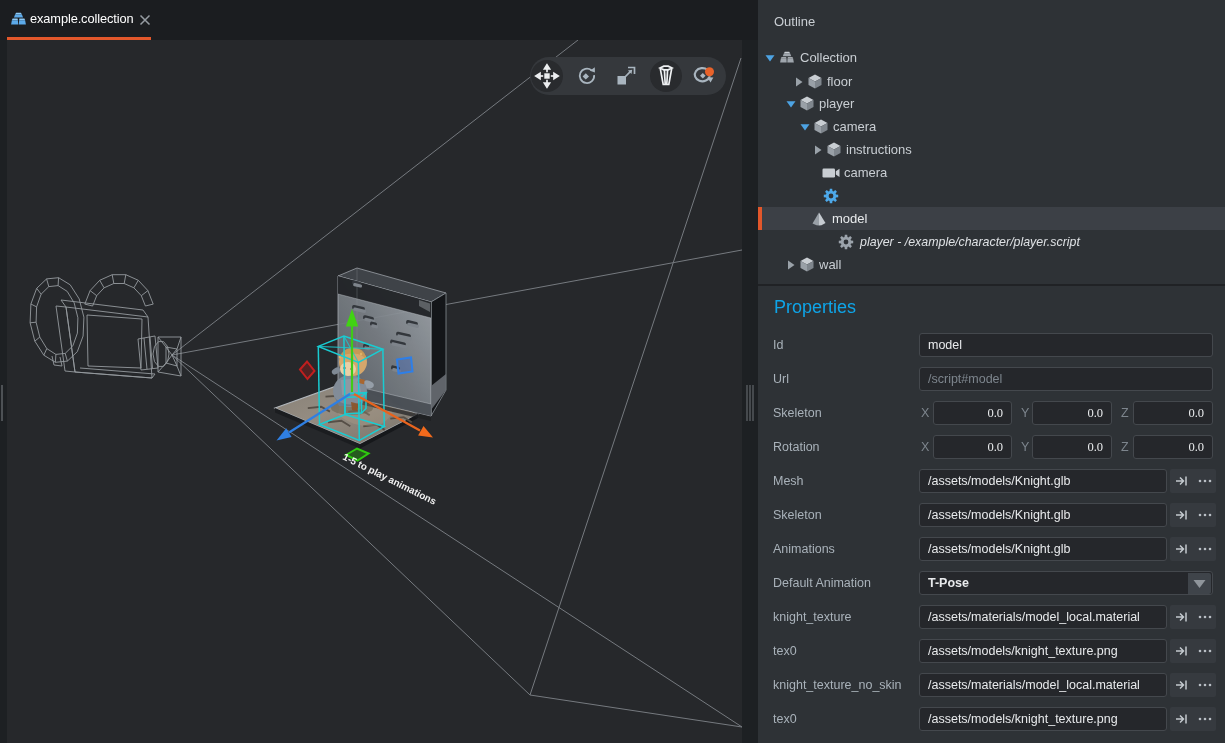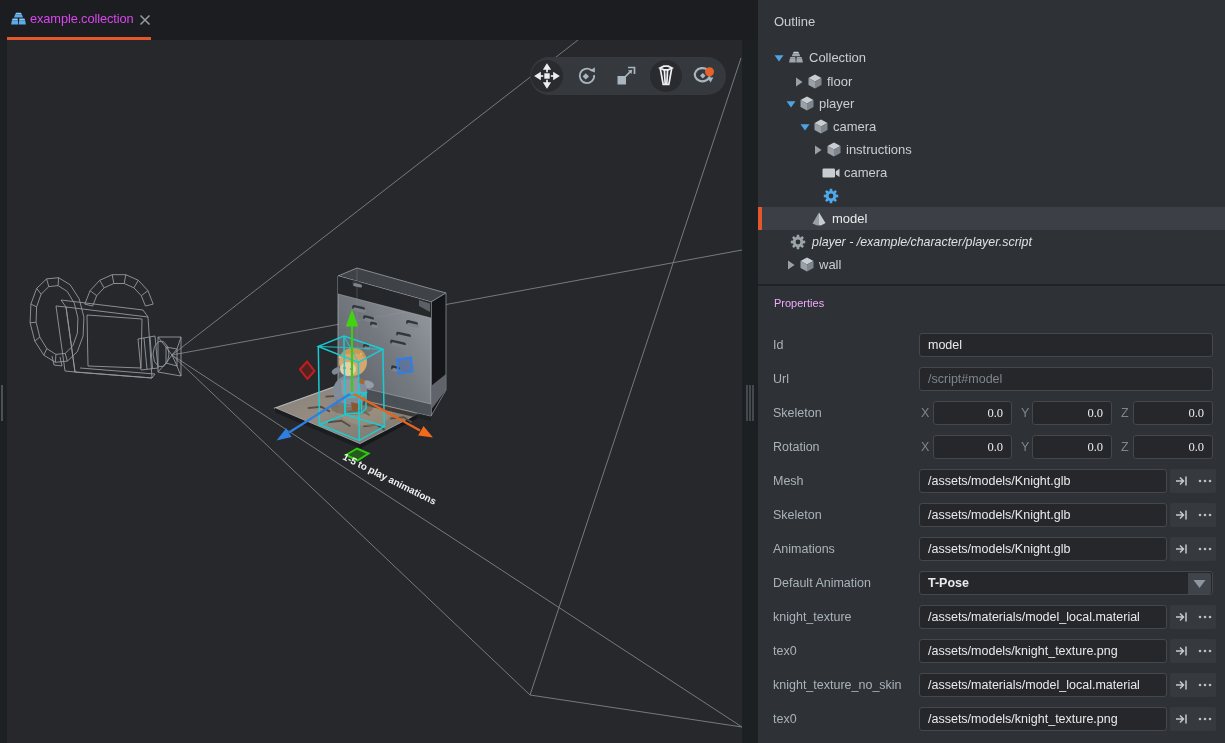--- a/index.html
+++ b/index.html
@@ -2,21 +2,21 @@
 <html><head>
 <meta charset="utf-8">
 <style>
 * { margin:0; padding:0; box-sizing:border-box; }
 html,body { width:1225px; height:743px; overflow:hidden; background:#2e3236;
   font-family:"Liberation Sans", sans-serif; }
 .abs { position:absolute; }
 #root { position:relative; width:1225px; height:743px; }
 
 #tabbar { left:0; top:0; width:758px; height:40px; background:#1b1d20; }
-#tabtitle { left:30px; top:0; height:37px; line-height:37px; font-size:12.8px; color:#d946ef; letter-spacing:-0.1px; }
+#tabtitle { left:30px; top:0; height:37px; line-height:37px; font-size:12.8px; color:#ffffff; letter-spacing:-0.1px; }
 #tabx { left:139px; top:14px; }
 #tabunderline { left:7px; top:37px; width:144px; height:3px; background:#e2572b; }
 
 #leftstrip { left:0; top:40px; width:7px; height:703px; background:#1d2023; }
 #lgrip { left:1px; top:385px; width:2px; height:36px; background:#4d5155; }
 #viewport { left:7px; top:40px; width:735px; height:703px; background:#26282b; }
 #divider { left:742px; top:40px; width:16px; height:703px; background:#1d2023; }
 .dgrip { top:345px; width:2px; height:36px; background:#45494d; }
 
 #toolbar { left:530px; top:57px; width:196px; height:38px; border-radius:19px; background:#35383c; }
@@ -26,21 +26,21 @@
 #panel { left:758px; top:0; width:467px; height:743px; background:#2e3236; }
 #outhdr { left:16px; top:14px; font-size:13px; color:#c9ced3; }
 .trow { position:absolute; left:0; width:467px; height:23px; display:flex; align-items:center; font-size:13px; color:#c9ced3; }
 .trow .tri { width:10px; display:flex; justify-content:center; }
 .trow .ic { margin:0 5px 0 4px; display:flex; }
 .trow.sel { background:#3c4046; }
 .selbar { left:0; width:4px; background:#e2572b; }
 .it { font-style:italic; font-size:12.4px; }
 .blue { color:#4da3e3; }
 #sep { left:0; top:284px; width:467px; height:2px; background:#202225; }
-#prophdr { left:16px; top:297px; font-size:11px; color:#f0abfc; }
+#prophdr { left:16px; top:297px; font-size:18px; color:#0ea5e9; }
 .plabel { position:absolute; left:15px; font-size:12.5px; color:#a9b2ba; }
 .pfield { position:absolute; height:24px; background:#25272b; border:1px solid #44484d; border-radius:3px;
   font-size:12.5px; color:#e8eaec; line-height:22px; padding:0 8px; white-space:nowrap; }
 .pfield.grey { color:#7d858d; }
 .xyz { position:absolute; font-size:12.5px; color:#7d858d; }
 .num { text-align:right;font-family:Liberation Serif, serif; }
 .fbtn { position:absolute; width:23px; height:24px; background:#363a3f;
   display:flex; align-items:center; justify-content:center; color:#c3c9ce; font-size:12px; }
 </style>
 </head>
@@ -300,21 +300,21 @@
         <polygon points="13.8,13 16.6,15.8 13.8,18.6 11,15.8" fill="#a9b5bf" stroke="none"></polygon>
         <circle cx="20.5" cy="11.8" r="4.5" fill="#e8622a" stroke="none"></circle>
           </g>
         </svg>
     </div>
   </div>
 
   <div id="panel" class="abs">
     <div id="outhdr" class="abs">Outline</div>
     <div id="tree">
-      <div class="trow" style="top:46px; padding-left:16px">
+      <div class="trow" style="top:46px; padding-left:7px">
         <span class="tri">
             <svg width="10" height="8">
               <polygon points="0.5,1.2 9.5,1.2 5,7.6" fill="#4da3e3"></polygon>
             </svg>
           </span>
         <span class="ic">
             <svg width="16" height="13" viewBox="0 0 17 14">
           <polygon points="6.1,0.8 10.9,0.8 11.9,2.6 5.1,2.6" fill="#c9ced4"></polygon>
           <polygon points="5.1,2.6 11.9,2.6 13.1,5.6 3.9,5.6" fill="#9fa6ad"></polygon>
           <polygon points="2.6,6.6 7.6,6.6 7.9,8.2 1.9,8.2" fill="#c9ced4"></polygon>
@@ -397,21 +397,21 @@
         </div>
       <div class="trow sel" style="top:207px; padding-left:54px">
         <span class="ic" style="margin:0 6px 0 0">
             <svg width="14" height="14" viewBox="0 0 14 14">
           <polygon points="7,0.5 13.5,11 9.5,13.2 7,13.6" fill="#c6cbd1"></polygon>
           <polygon points="7,0.5 0.5,11.5 4.5,13.3 7,13.6" fill="#99a0a7"></polygon>
             </svg>
           </span>
         <span style="color:#e9ebed">model</span>
         </div>
-      <div class="trow" style="top:230px; padding-left:32px">
+      <div class="trow" style="top:230px; padding-left:80px">
         <span class="ic" style="margin:0 6px 0 0">
             <svg width="16" height="16" viewBox="-8 -8 16 16">
           <path d="M4.99 -1.46 L7.20 -1.20 L7.20 1.20 L4.99 1.46 L4.56 2.50 L5.94 4.24 L4.24 5.94 L2.50 4.56 L1.46 4.99 L1.20 7.20 L-1.20 7.20 L-1.46 4.99 L-2.50 4.56 L-4.24 5.94 L-5.94 4.24 L-4.56 2.50 L-4.99 1.46 L-7.20 1.20 L-7.20 -1.20 L-4.99 -1.46 L-4.56 -2.50 L-5.94 -4.24 L-4.24 -5.94 L-2.50 -4.56 L-1.46 -4.99 L-1.20 -7.20 L1.20 -7.20 L1.46 -4.99 L2.50 -4.56 L4.24 -5.94 L5.94 -4.24 L4.56 -2.50 Z M 2.40 0 A 2.4 2.4 0 1 0 -2.4 0 A 2.4 2.4 0 1 0 2.4 0 Z" fill="#9ba3ab" fill-rule="evenodd"></path>
             </svg>
           </span>
         <span class="it" style="color:#dfe2e5">player - /example/character/player.script</span>
         </div>
       <div class="trow" style="top:253px; padding-left:28px">
         <span class="tri">
             <svg width="8" height="10">

